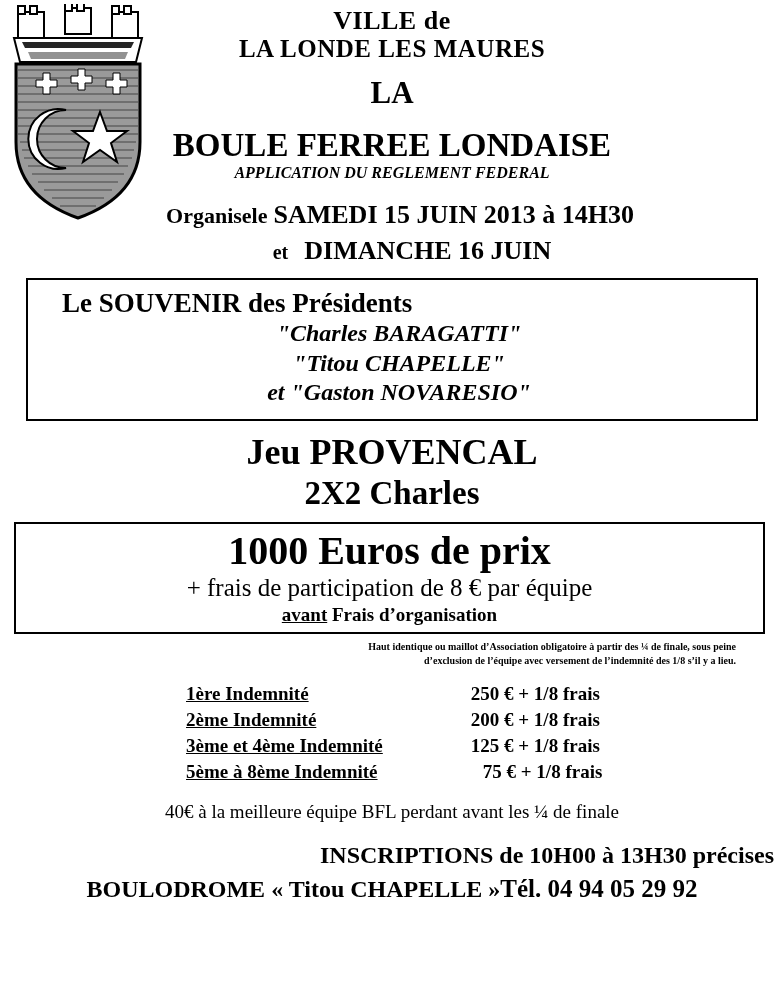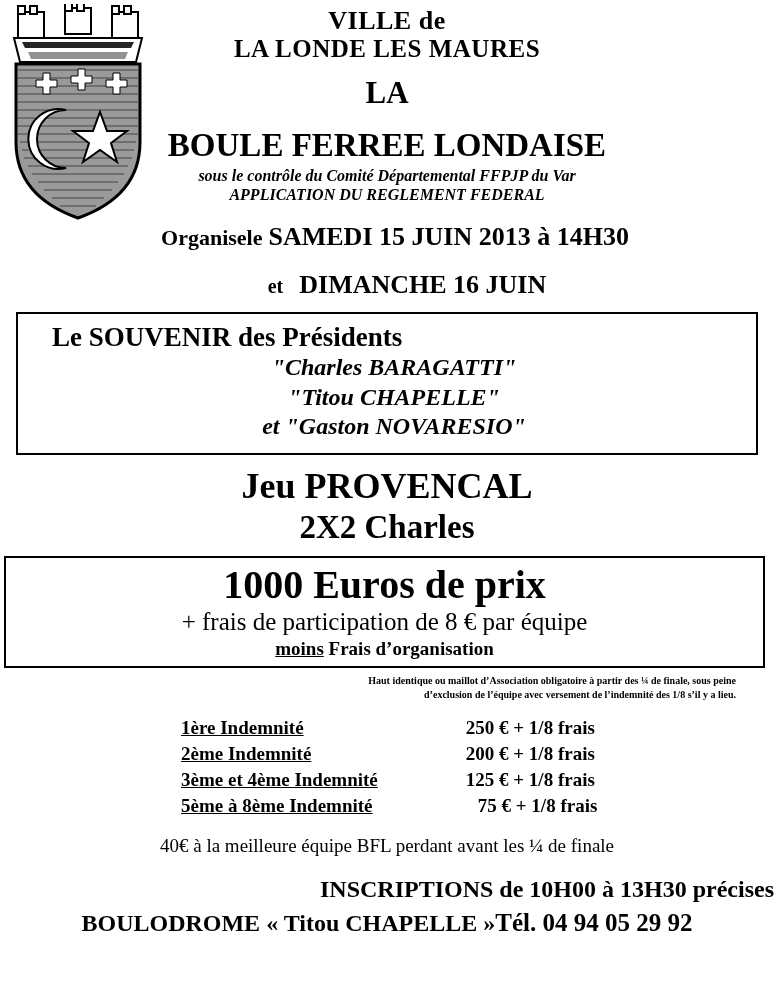--- a/index.html
+++ b/index.html
@@ -12,20 +12,21 @@
     height: 984px;
     overflow: hidden;
     font-family: "Liberation Serif", serif;
     color: #000000;
   }
   .poster {
     position: relative;
     width: 774px;
     height: 984px;
     box-sizing: border-box;
+    padding-left: 10px;
   }
 
   
   .crest {
     position: absolute;
     left: 8px;
     top: 4px;
     width: 140px;
     height: 218px;
   }
@@ -78,21 +79,21 @@
   }
   .organise-label {
     font-size: 22px;
     font-weight: bold;
   }
   .organise-date {
     font-size: 26px;
     font-weight: bold;
   }
   .etline {
-    margin-top: 18px;
+    margin-top: 6px;
     text-align: center;
     padding-left: 40px;
   }
   .et {
     font-size: 20px;
     font-weight: bold;
   }
   .dim {
     font-size: 26px;
     font-weight: bold;
@@ -276,21 +277,20 @@
     </svg>
   </div>
 
   <div class="header">
     <div class="ville">
       <div>VILLE de</div>
       <div class="l2">LA LONDE LES MAURES</div>
     </div>
     <div class="la">LA</div>
     <div class="boule">BOULE FERREE LONDAISE</div>
-    <div class="sous">sous le contrôle du Comité Départemental FFPJP du Var</div>
     <div class="appli">APPLICATION DU REGLEMENT FEDERAL</div>
   </div>
 
   <div class="organise-row">
     <span class="organise-label">Organisele</span>
     <span class="organise-date">SAMEDI 15 JUIN 2013 à 14H30</span>
   </div>
   <div class="etline">
     <span class="et">et</span>
     <span class="dim">DIMANCHE 16 JUIN</span>
@@ -303,21 +303,21 @@
     <div class="souvenir-name">et "Gaston NOVARESIO"</div>
   </div>
 
   <div class="jeu">Jeu PROVENCAL</div>
   <div class="choisis">2X2 Charles</div>
 
   <div class="box prize-box">
     <div class="prize-main">1000 Euros de prix</div>
     <div class="prize-sub">+ frais de participation de 8 € par équipe</div>
     <div class="prize-moins">
-      <span class="u">moins</span><span> Frais d’organisation</span>
+      <span class="u">avant</span><span> Frais d’organisation</span>
     </div>
   </div>
 
   <div class="fineprint">
     <div>Haut identique ou maillot d’Association obligatoire à partir des ¼ de finale, sous peine</div>
     <div>d’exclusion de l’équipe avec versement de l’indemnité des 1/8 s’il y a lieu.</div>
   </div>
 
   <table class="indem">
     <tbody>

